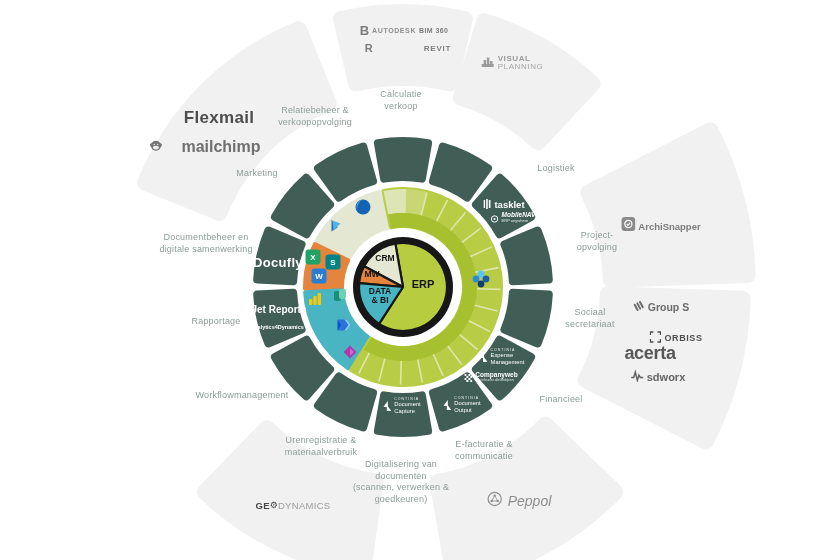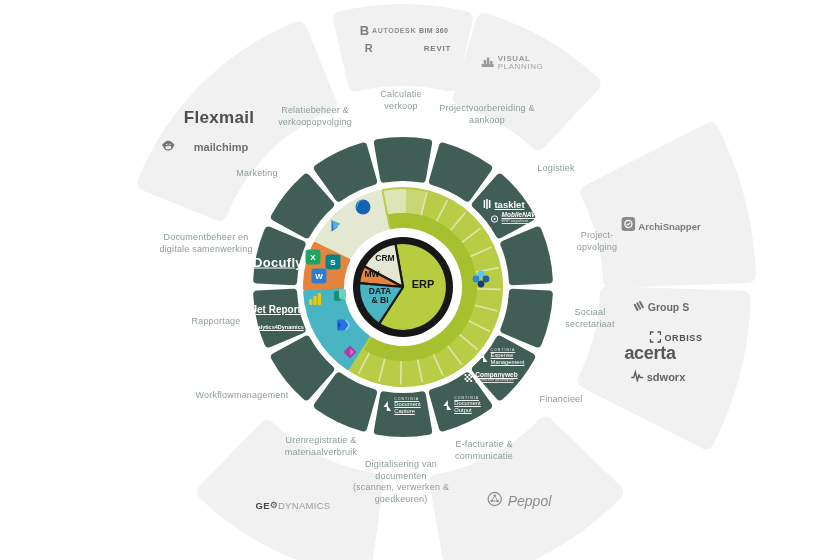--- a/index.html
+++ b/index.html
@@ -7,39 +7,39 @@
          font-family:"Liberation Sans", sans-serif;}
   #wheel{position:absolute;left:0;top:0;}
   .ov{position:absolute;}
   .ctr{transform:translate(-50%,-50%);}
   .lbl{position:absolute;transform:translate(-50%,0);text-align:center;white-space:pre-line;
        font-size:9px;line-height:1.3;color:#8c9d96;letter-spacing:.2px;width:max-content;}
   .row{display:flex;align-items:center;gap:3px;}
   .col{display:flex;flex-direction:column;line-height:1.06;}
   
   .p-flexmail{font-size:17px;font-weight:800;color:#4d4d4d;letter-spacing:.3px;}
-  .p-mailchimp{font-size:11px;font-weight:700;color:#707070;padding-left:16px;}
+  .p-mailchimp{font-size:16px;font-weight:700;color:#707070;padding-left:16px;}
   .p-autodesk-b{font-size:13px;font-weight:900;color:#7d7d7d;}
   .p-autodesk{font-size:7px;font-weight:600;color:#8e8e8e;letter-spacing:.6px;}
   .p-bim{font-size:7px;font-weight:800;color:#7d7d7d;letter-spacing:.4px;}
   .p-revit-r{font-size:11px;font-weight:900;color:#7d7d7d;}
   .p-revit{font-size:8px;font-weight:800;color:#7d7d7d;letter-spacing:.8px;margin-left:48px;}
   .p-vis1{font-size:8px;font-weight:800;color:#9b9b9b;letter-spacing:.6px;}
   .p-vis2{font-size:8px;font-weight:400;color:#a5a5a5;letter-spacing:.6px;}
   .p-archi{font-size:9.5px;font-weight:700;color:#7c7c7c;}
   .p-groups{font-size:10.5px;font-weight:700;color:#6b6b6b;}
   .p-orbiss{font-size:9px;font-weight:800;color:#4f4f4f;letter-spacing:.6px;}
   .p-acerta{font-size:18px;font-weight:800;color:#575757;letter-spacing:-.3px;}
   .p-sdworx{font-size:11px;font-weight:600;color:#636363;}
   .p-peppol{font-size:14px;font-weight:400;color:#8d8d8d;font-style:italic;}
   .p-geo1{font-size:9.5px;font-weight:800;color:#474747;letter-spacing:.3px;}
   .p-gear{font-size:9px;color:#474747;line-height:1;}
   .p-geo2{font-size:9.5px;font-weight:500;color:#9c9c9c;letter-spacing:.3px;}
   
-  .wl{color:#fff;text-decoration:underline;}
+  .wl{color:#fff;}
   .w-docufly{font-size:13px;font-weight:700;letter-spacing:.3px;}
   .w-tasklet{font-size:9.5px;font-weight:700;}
   .w-mnav{font-size:6.5px;font-weight:800;font-style:italic;}
   .w-tag{font-size:4px;opacity:.85;}
   .w-brand{font-size:3.5px;letter-spacing:1px;opacity:.9;}
   .w-prod{font-size:5.8px;white-space:pre-line;line-height:1.1;}
   .w-cw{font-size:6.5px;font-weight:800;}
   .w-cwtag{font-size:3.2px;opacity:.85;}
   .w-jet{font-size:10px;font-weight:600;}
   .w-a4d{font-size:5.5px;font-weight:700;}
@@ -103,22 +103,20 @@
       <path d="M317.98045003236444,168.30848335579867 A146 146 0 0 1 363.212057949125,146.5260890152331 L373.02278338632703,181.16349172380578 A110 110 0 0 0 338.9441746819184,197.5748847201223 Z" fill="#415e56" stroke="#415e56" stroke-width="8" stroke-linejoin="round"></path>
       <circle cx="403" cy="287" r="50" fill="#171717"></circle>
       <path d="M403 287 L395.3594801826551,243.66845886746285 A44 44 0 1 1 379.03588245933884,323.90150498959866 Z" fill="#b7cc3f" stroke="#171717" stroke-width="2.2" stroke-linejoin="round"></path>
       <path d="M403 287 L364.15030591420725,266.3432512374208 A44 44 0 0 1 395.3594801826551,243.66845886746285 Z" fill="#e4e8d3" stroke="#171717" stroke-width="2.2" stroke-linejoin="round"></path>
       <path d="M403 287 L359.1674332839632,283.165147319103 A44 44 0 0 1 364.15030591420725,266.3432512374208 Z" fill="#e5843c" stroke="#171717" stroke-width="2.2" stroke-linejoin="round"></path>
       <path d="M403 287 L379.03588245933884,323.90150498959866 A44 44 0 0 1 359.1674332839632,283.165147319103 Z" fill="#49b4c2" stroke="#171717" stroke-width="2.2" stroke-linejoin="round"></path>
     </svg>
 
   <div class="lbl" style="left:401px;top:89px">Calculatie
 verkoop</div>
-  <div class="lbl" style="left:487px;top:103px">Projectvoorbereiding &amp;
-aankoop</div>
   <div class="lbl" style="left:556px;top:163px">Logistiek</div>
   <div class="lbl" style="left:597px;top:230px">Project-
 opvolging</div>
   <div class="lbl" style="left:590px;top:307px">Sociaal
 secretariaat</div>
   <div class="lbl" style="left:561px;top:394px">Financieel</div>
   <div class="lbl" style="left:484px;top:439px">E-facturatie &amp;
 communicatie</div>
   <div class="lbl" style="left:401px;top:459px">Digitalisering van
 documenten

